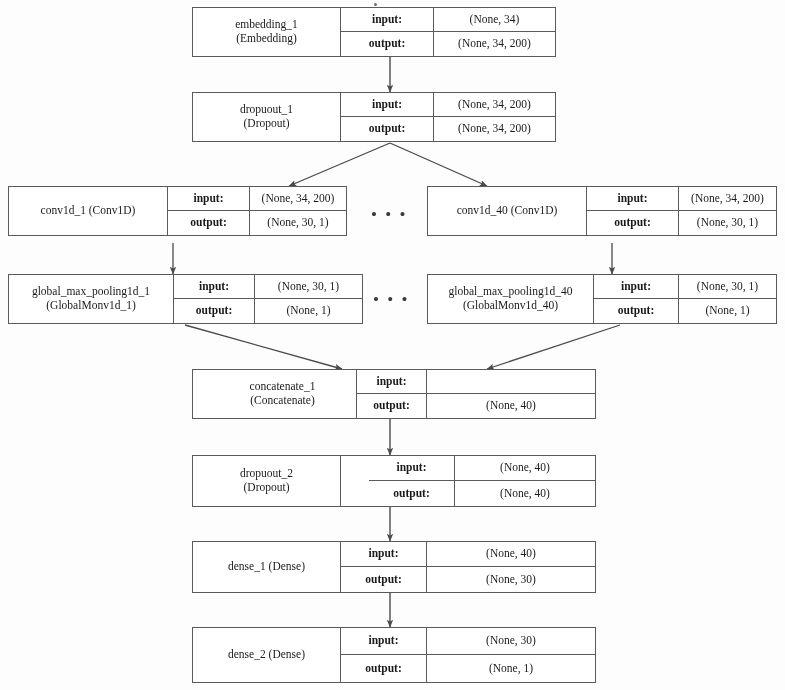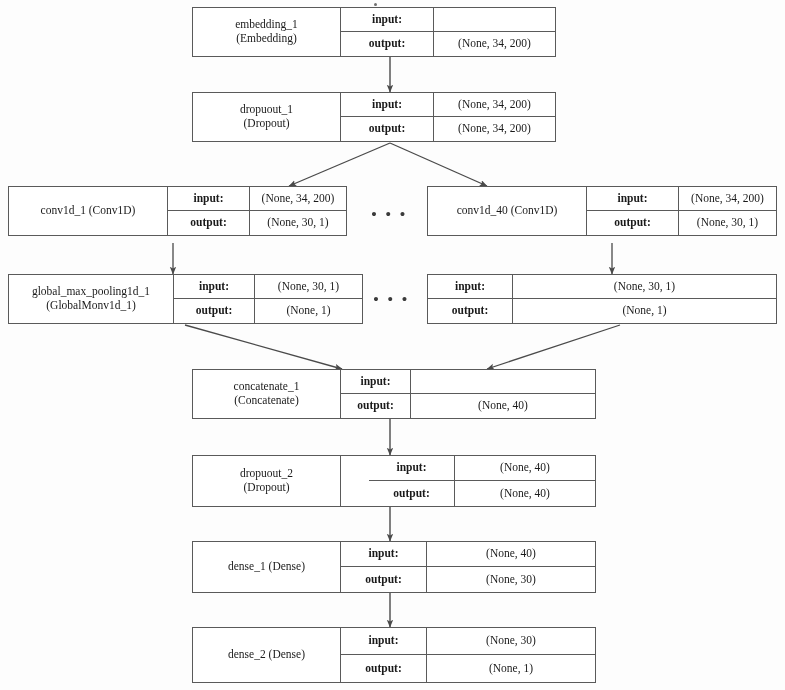--- a/index.html
+++ b/index.html
@@ -133,20 +133,21 @@
   <div class="topdot" style="left:374px; top:3px;"></div>
 
   <div class="node" style="left:192px; top:7px; width:364px; height:50px;">
     <div class="namecell" style="width:148px;">
       <span class="nm1">embedding_1</span>
       <span class="nm2">(Embedding)</span>
     </div>
     <div class="iocol">
       <div class="iorow top">
         <div class="iolabel" style="width:93px;">input:</div>
+        <div class="ioshape">(None, 34)</div>
       </div>
       <div class="iorow">
         <div class="iolabel" style="width:93px;">output:</div>
         <div class="ioshape">(None, 34, 200)</div>
       </div>
     </div>
   </div>
 
   <div class="node" style="left:192px; top:92px; width:364px; height:50px;">
     <div class="namecell" style="width:148px;">
@@ -212,33 +213,37 @@
       <div class="iorow">
         <div class="iolabel" style="width:81px;">output:</div>
         <div class="ioshape">(None, 1)</div>
       </div>
     </div>
   </div>
 
   <div class="ellipsis" style="left:373px; top:290px;">• • •</div>
 
   <div class="node" style="left:427px; top:274px; width:350px; height:50px;">
+    <div class="namecell" style="width:166px;">
+      <span class="nm1">global_max_pooling1d_40</span>
+      <span class="nm2">(GlobalMonv1d_40)</span>
+    </div>
     <div class="iocol">
       <div class="iorow top">
         <div class="iolabel" style="width:85px;">input:</div>
         <div class="ioshape">(None, 30, 1)</div>
       </div>
       <div class="iorow">
         <div class="iolabel" style="width:85px;">output:</div>
         <div class="ioshape">(None, 1)</div>
       </div>
     </div>
   </div>
 
-  <div class="node" style="left:192px; top:369px; width:404px; height:50px;">
+  <div class="node" style="left:192px; top:369px; width:404px; height:50px;padding-left:16px;">
     <div class="namecell" style="width:148px;">
       <span class="nm1">concatenate_1</span>
       <span class="nm2">(Concatenate)</span>
     </div>
     <div class="iocol">
       <div class="iorow top">
         <div class="iolabel" style="width:70px;">input:</div>
       </div>
       <div class="iorow">
         <div class="iolabel" style="width:70px;">output:</div>

